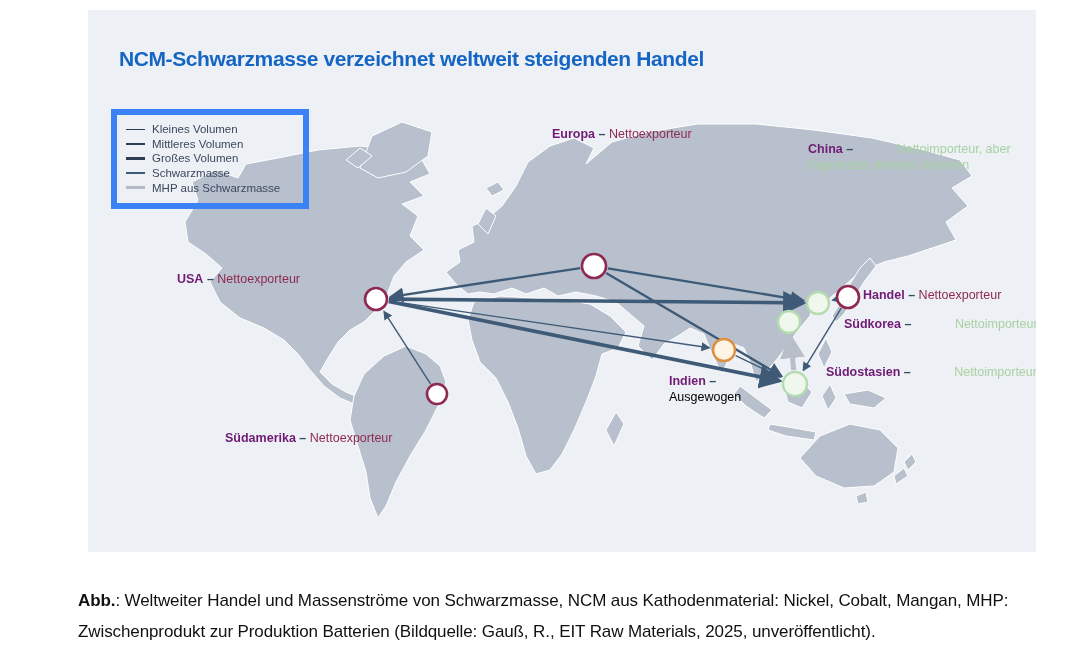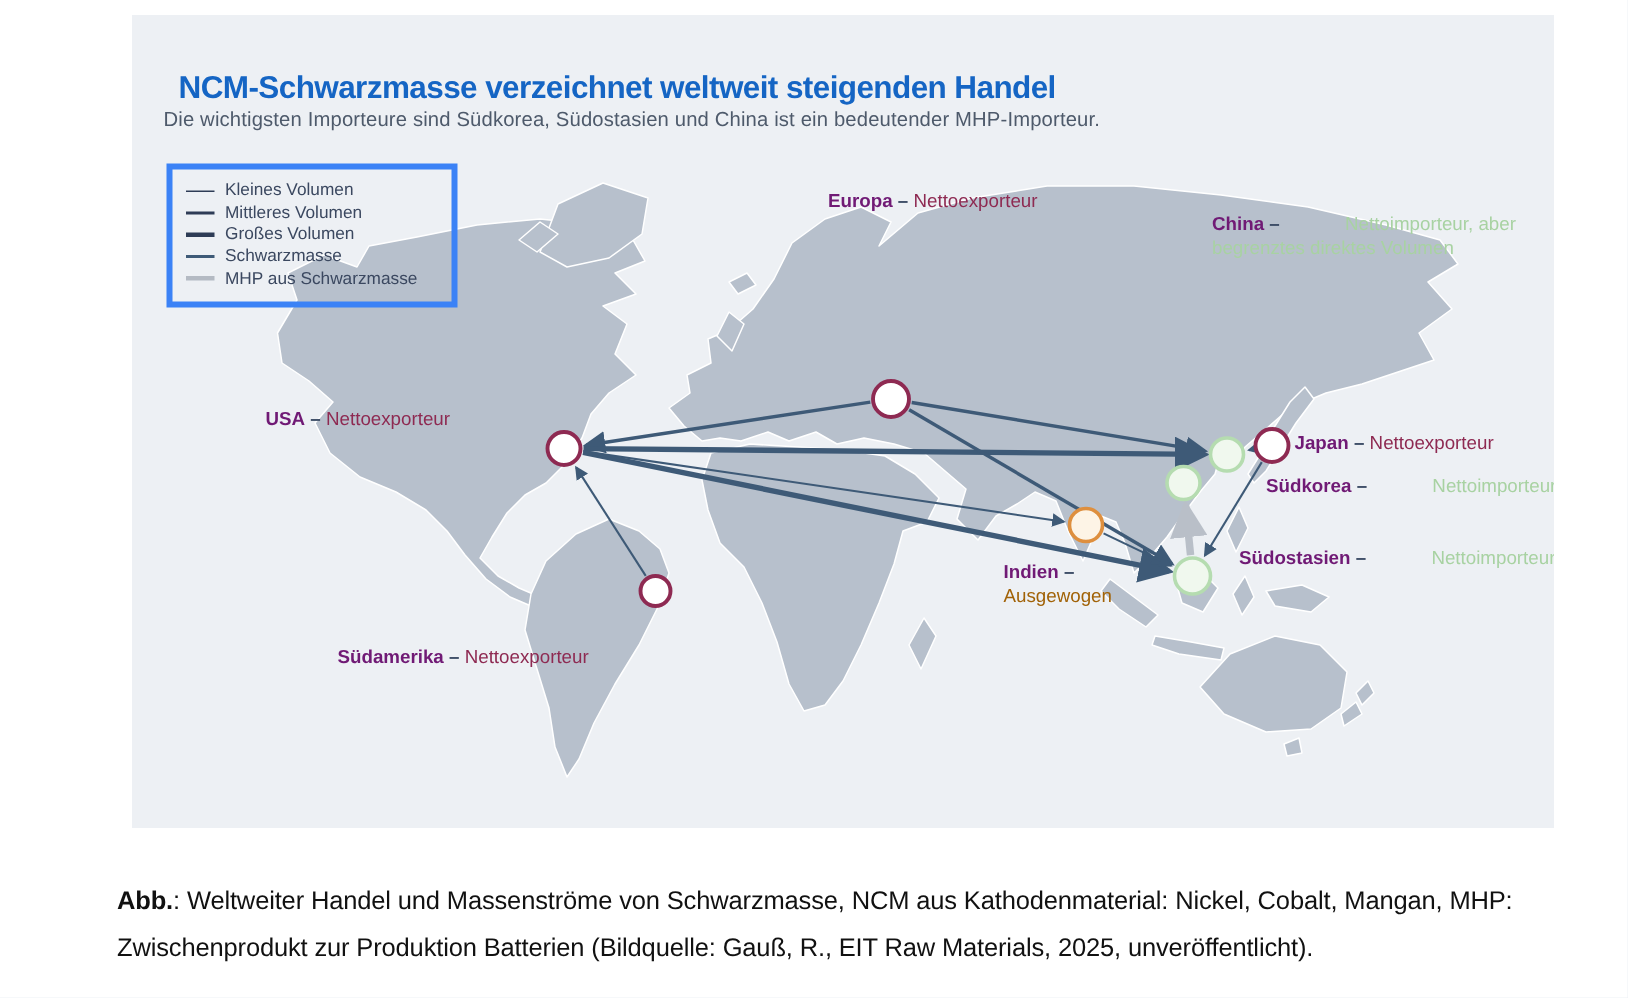--- a/index.html
+++ b/index.html
@@ -16,54 +16,53 @@
     position:absolute;left:20px;top:26px;margin:11px;
     font-size:21px;font-weight:bold;letter-spacing:-0.4px;
     color:#1565c4;
   }
   .figure-subtitle{
     position:absolute;left:21px;top:62px;margin:0;
     font-size:13.5px;color:#4e5a6b;letter-spacing:0.1px;
   }
   .legend{
     position:absolute;left:23px;top:99px;width:168px;
-    border:4px solid #3b82f6;padding:7px 9px 8px 9px;z-index:5;
+    border:6px solid #3b82f6;padding:7px 9px 8px 9px;z-index:5;
   }
   .legend-row{display:flex;align-items:center;height:14.6px;}
   .legend-line{display:inline-block;width:19px;margin-right:7px;flex:0 0 auto;}
   .ls-small {height:1.4px;background:#2e3c56;}
   .ls-medium{height:2.4px;background:#2e3c56;}
   .ls-large {height:3.6px;background:#2e3c56;}
   .ls-schwarz{height:2.4px;background:#3e5a77;}
   .ls-mhp   {height:2.4px;background:#b4bac3;}
   .legend-label{font-size:11.5px;color:#3b4860;white-space:nowrap;}
   .map-svg{position:absolute;left:0;top:0;width:948px;height:542px;}
   .map-label{
     position:absolute;font-size:12.5px;line-height:1.3;z-index:6;
     white-space:nowrap;color:#3a4a64;
   }
   .map-label.wrap{white-space:normal;}
   .lname{font-weight:bold;color:#701a75;}
   .dash{color:#3a4a64;font-weight:bold;}
   .role-exporteur{color:#8e2a52;text-align:center;}
   .role-importeur{color:#a8d2a2;margin-left:40px;}
-  .role-ausgewogen{color:#a16207;}
+  .role-ausgewogen{color:#000000;}
   .caption{
     position:absolute;left:63px;top:570px;width:935px;margin:15px;
     font-size:17px;line-height:1.85;color:#111111;letter-spacing:-0.1px;
   }
   .caption b{font-weight:bold;}
 </style>
 </head>
 <body>
 
 <section class="figure-card">
 
   <h1 class="figure-title">NCM-Schwarzmasse verzeichnet weltweit steigenden Handel</h1>
-  <p class="figure-subtitle">Die wichtigsten Importeure sind Südkorea, Südostasien und China ist ein bedeutender MHP-Importeur.</p>
 
   <div class="legend">
     <div class="legend-row">
       <span class="legend-line ls-small"></span>
       <span class="legend-label">Kleines Volumen</span>
     </div>
     <div class="legend-row">
       <span class="legend-line ls-medium"></span>
       <span class="legend-label">Mittleres Volumen</span>
     </div>
@@ -149,21 +148,21 @@
     <span class="lname">Südamerika</span>
     <span class="dash">–</span>
     <span class="role-exporteur">Nettoexporteur</span>
   </div>
   <div class="map-label wrap" style="left:720px;top:131px;width:212px">
     <span class="lname">China</span>
     <span class="dash">–</span>
     <span class="role-importeur">Nettoimporteur, aber begrenztes direktes Volumen</span>
   </div>
   <div class="map-label" style="left:775px;top:277px">
-    <span class="lname">Japan</span>
+    <span class="lname">Handel</span>
     <span class="dash">–</span>
     <span class="role-exporteur">Nettoexporteur</span>
   </div>
   <div class="map-label" style="left:756px;top:306px">
     <span class="lname">Südkorea</span>
     <span class="dash">–</span>
     <span class="role-importeur">Nettoimporteur</span>
   </div>
   <div class="map-label" style="left:738px;top:354px">
     <span class="lname">Südostasien</span>

